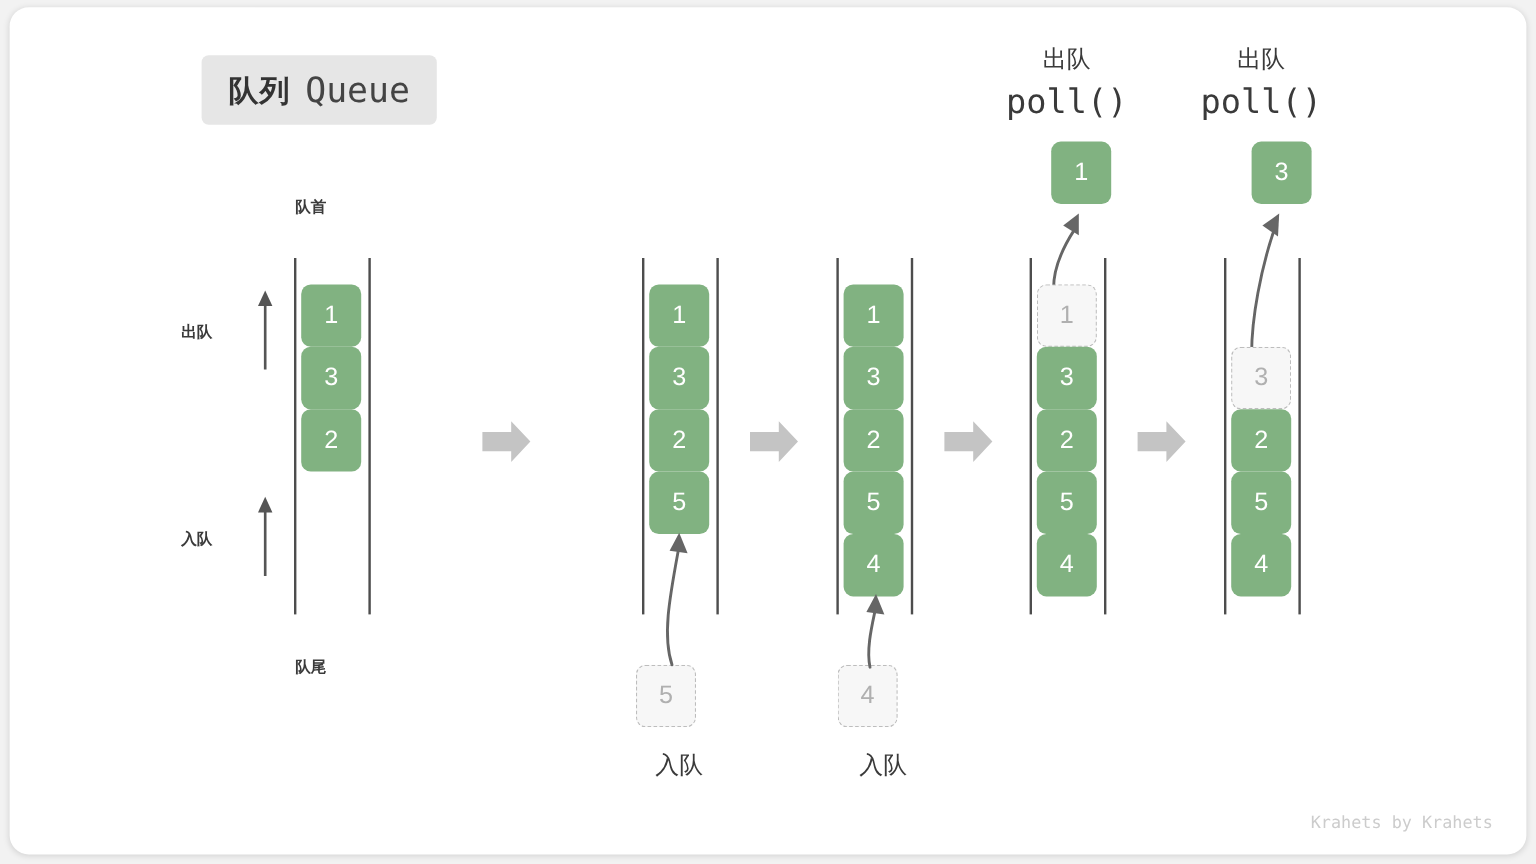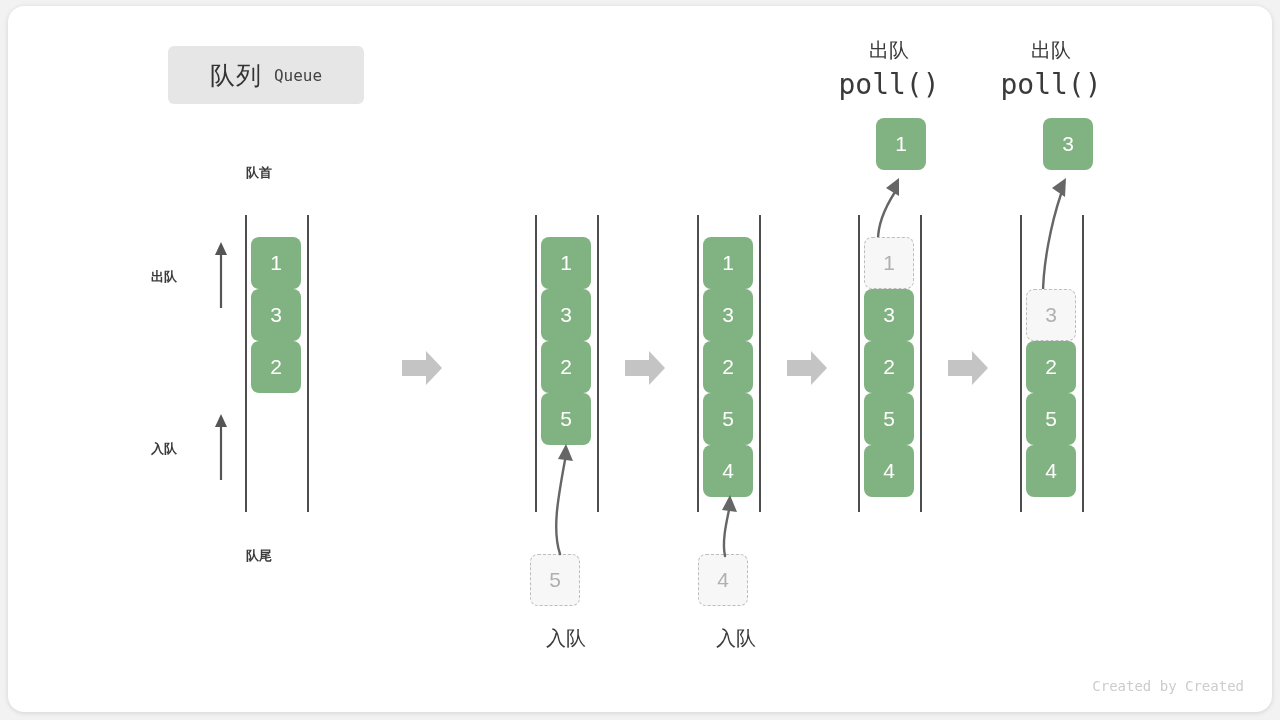--- a/index.html
+++ b/index.html
@@ -18,25 +18,25 @@
   }
   .abs{position:absolute;}
 
   
   #title-badge{
     left:160px;top:40px;width:196px;height:58px;
     background:#e6e6e6;border-radius:6px;
     display:flex;align-items:center;justify-content:center;
   }
   #title-badge .cn{
-    font-size:25px;font-weight:normal;color:#333;letter-spacing:1px;
+    font-size:25px;font-weight:bold;color:#333;letter-spacing:1px;
   }
   #title-badge .en{
     font-family:"DejaVu Sans Mono","Liberation Mono",monospace;
-    font-size:16px;color:#444;margin-left:12px;
+    font-size:29px;color:#444;margin-left:12px;
   }
 
   
   .cn-bold{
     font-size:13px;font-weight:bold;color:#3a3a3a;
     white-space:nowrap;
   }
   .op-label{
     text-align:center;white-space:nowrap;line-height:1.45;
   }
@@ -198,15 +198,15 @@
     </svg>
 
     <div class="abs rail" style="left:1012px;top:209px;height:297px;"></div>
     <div class="abs rail" style="left:1074px;top:209px;height:297px;"></div>
     <div class="cell ghost" style="left:1018px;top:283px;">3</div>
     <div class="cell filled" style="left:1018px;top:335px;">2</div>
     <div class="cell filled" style="left:1018px;top:387px;">5</div>
     <div class="cell filled" style="left:1018px;top:439px;">4</div>
   </div>
 
-  <div id="credit" class="abs">Created by Created</div>
+  <div id="credit" class="abs">Krahets by Krahets</div>
 
 </div>
 
 </body></html>

